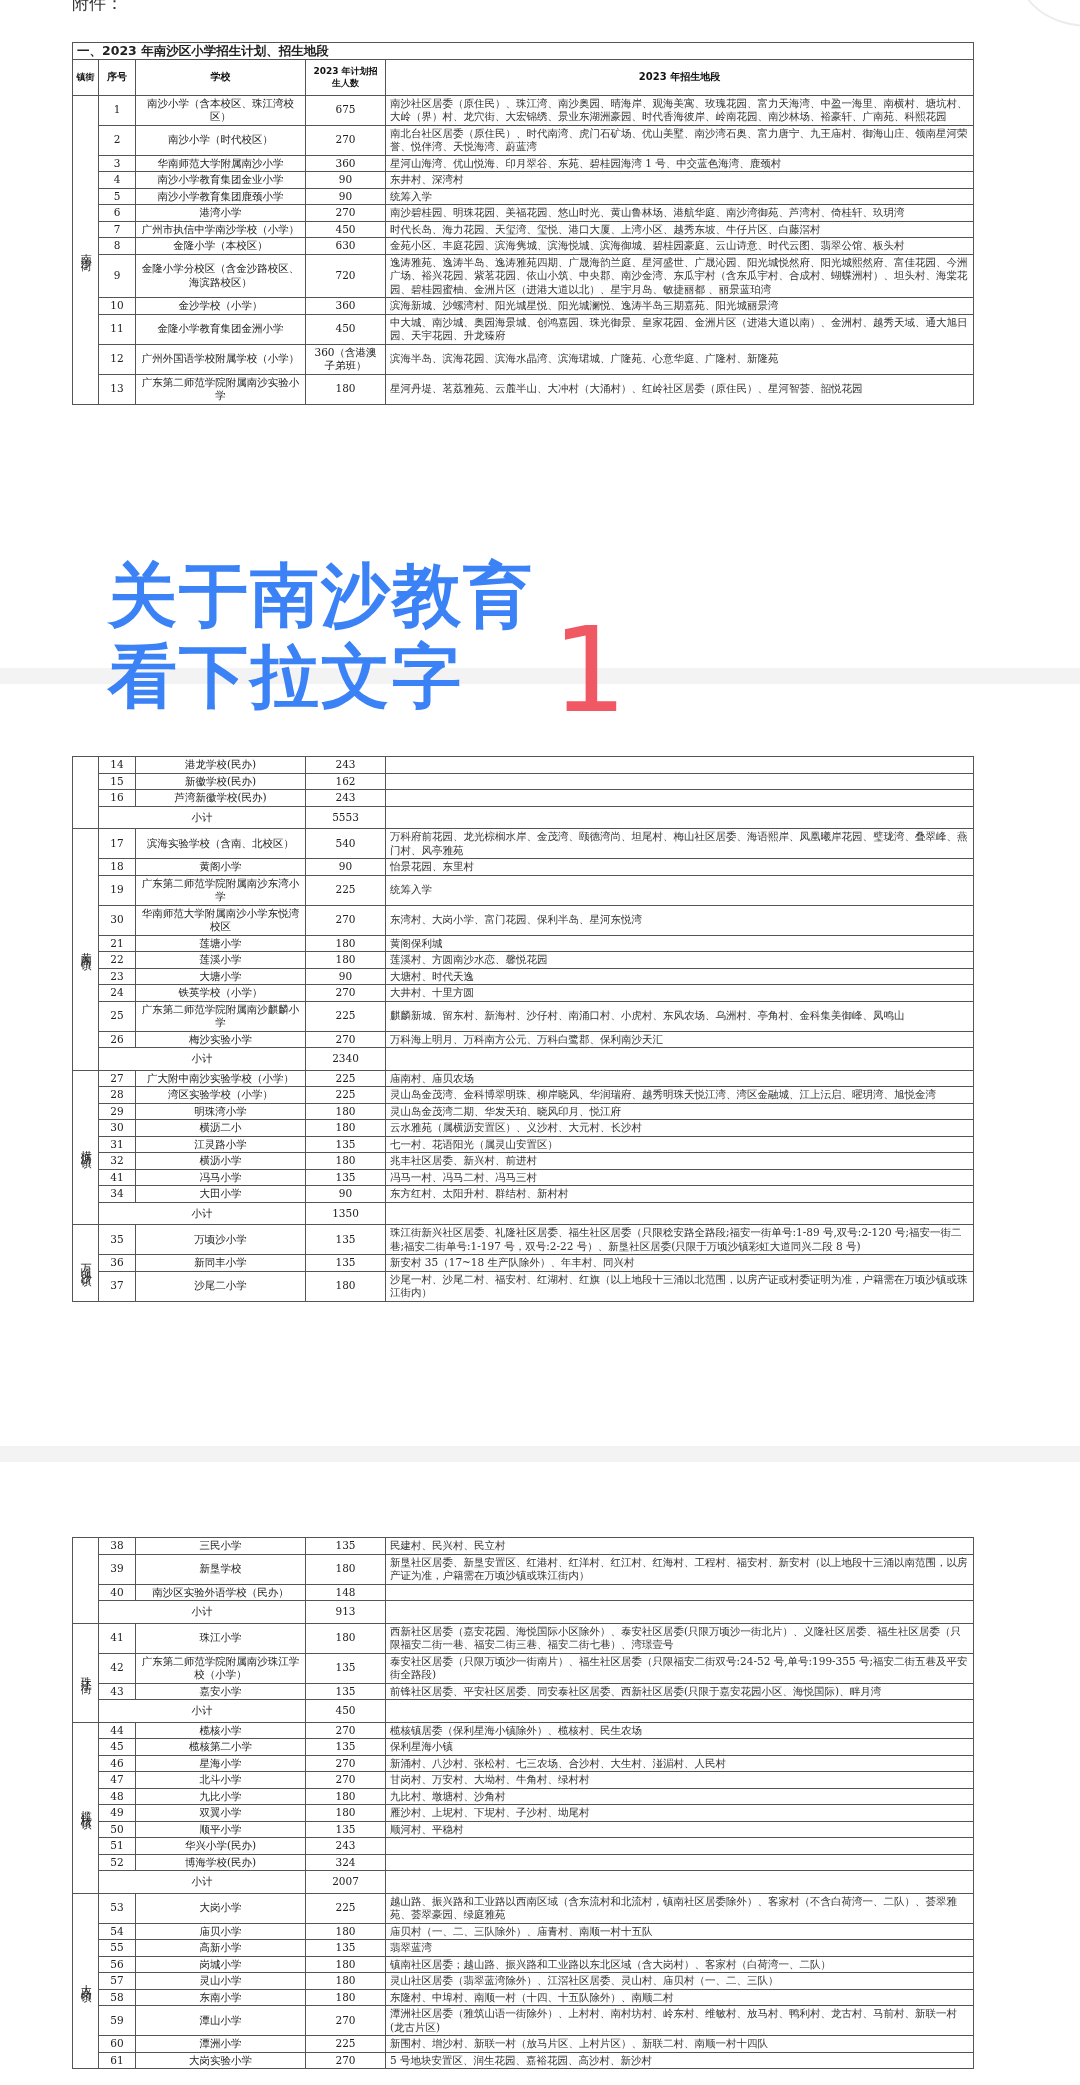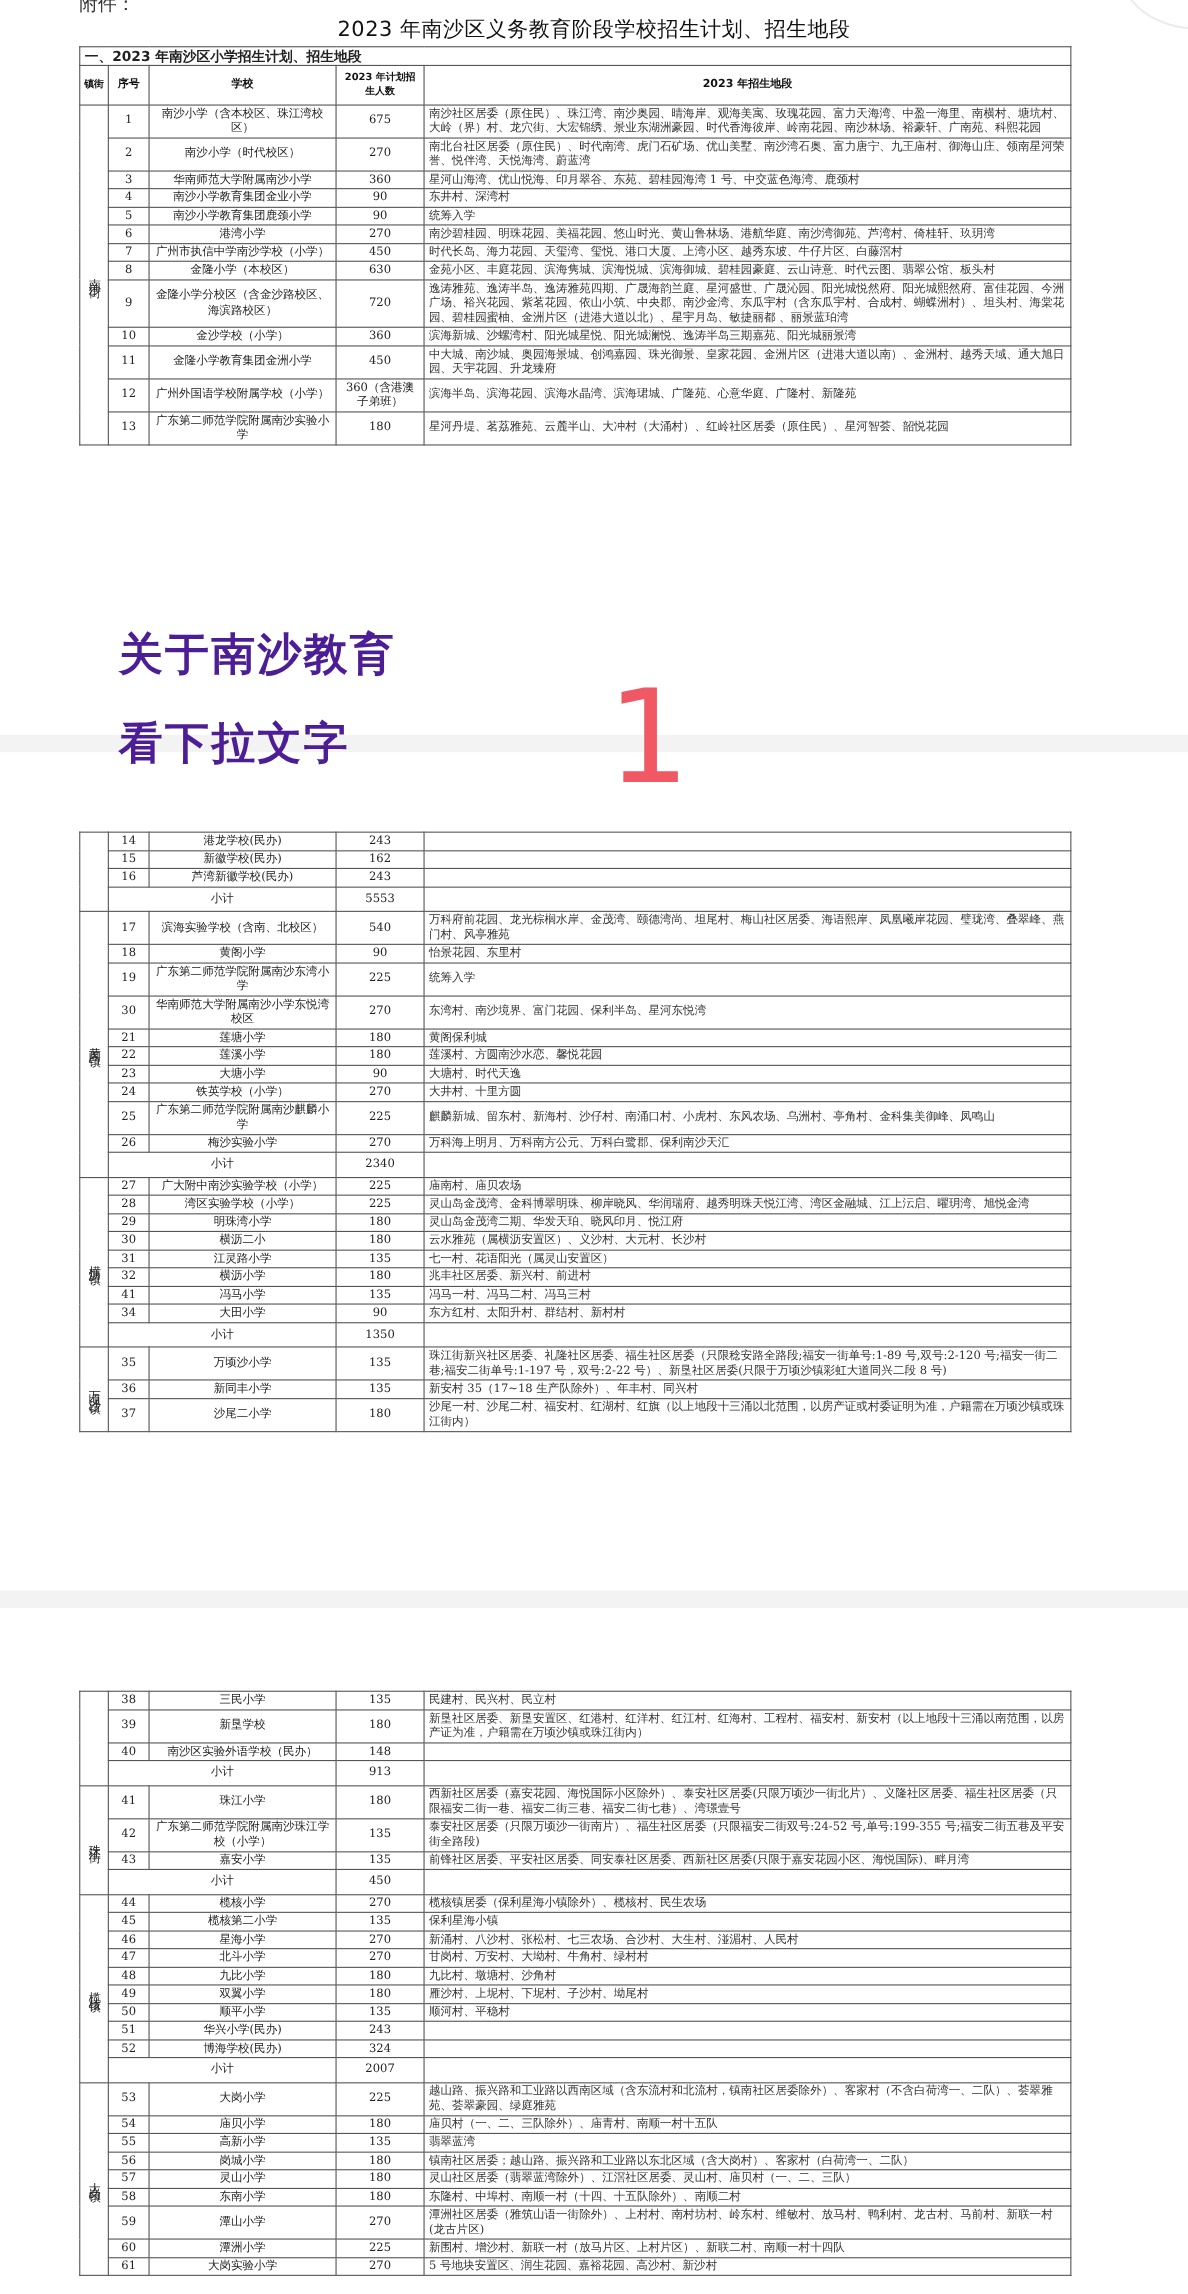--- a/index.html
+++ b/index.html
@@ -32,36 +32,35 @@
   table.grid th {
     font-family: "DejaVu Sans", "Liberation Sans", sans-serif; font-weight: bold; font-size: 10px;
     background: #fff; color: #111;
   }
   .section-row td {
     font-family: "DejaVu Sans", "Liberation Sans", sans-serif; font-weight: bold; font-size: 12.5px;
     padding: 6px 6px; text-align: left;
   }
   .district { text-align: center; writing-mode: vertical-rl; text-orientation: upright; font-size: 11px; letter-spacing: 4px; }
   .overlay {
-    position: absolute; left: 108px; color: #4c1d95;
+    position: absolute; left: 108px; color: #3b82f6;
     font-family: "DejaVu Sans", "Liberation Sans", sans-serif; font-weight: bold;
-    font-size: 40px; line-height: 80px; letter-spacing: 2px;
+    font-size: 69px; line-height: 80px; letter-spacing: 2px;
   }
   .overlay-num {
     position: absolute; left: 552px; top: 610px; color: #f05863;
     font-family: "DejaVu Sans", "Liberation Sans", sans-serif; font-size: 118px; line-height: 120px;
   }
 </style>
 </head>
 <body>
 
 <div class="page" style="top:0; height:668px;padding-left:40px;">
   <div class="corner-arc"></div>
   <div class="attach">附件：</div>
-  <div class="doc-title">2023 年南沙区义务教育阶段学校招生计划、招生地段</div>
 
   <table class="grid" id="t1" style="top:42px;">
     <colgroup>
         <col style="width:26px">
         <col style="width:37px">
         <col style="width:170px">
         <col style="width:80px">
         <col>
       </colgroup>
     <tbody>
@@ -216,21 +215,21 @@
         <tr>
           <td class="c">19</td>
           <td class="c">广东第二师范学院附属南沙东湾小学</td>
           <td class="c">225</td>
           <td class="addr">统筹入学</td>
         </tr>
         <tr>
           <td class="c">30</td>
           <td class="c">华南师范大学附属南沙小学东悦湾校区</td>
           <td class="c">270</td>
-          <td class="addr">东湾村、南沙境界、富门花园、保利半岛、星河东悦湾</td>
+          <td class="addr">东湾村、大岗小学、富门花园、保利半岛、星河东悦湾</td>
         </tr>
         <tr>
           <td class="c">21</td>
           <td class="c">莲塘小学</td>
           <td class="c">180</td>
           <td class="addr">黄阁保利城</td>
         </tr>
         <tr>
           <td class="c">22</td>
           <td class="c">莲溪小学</td>

